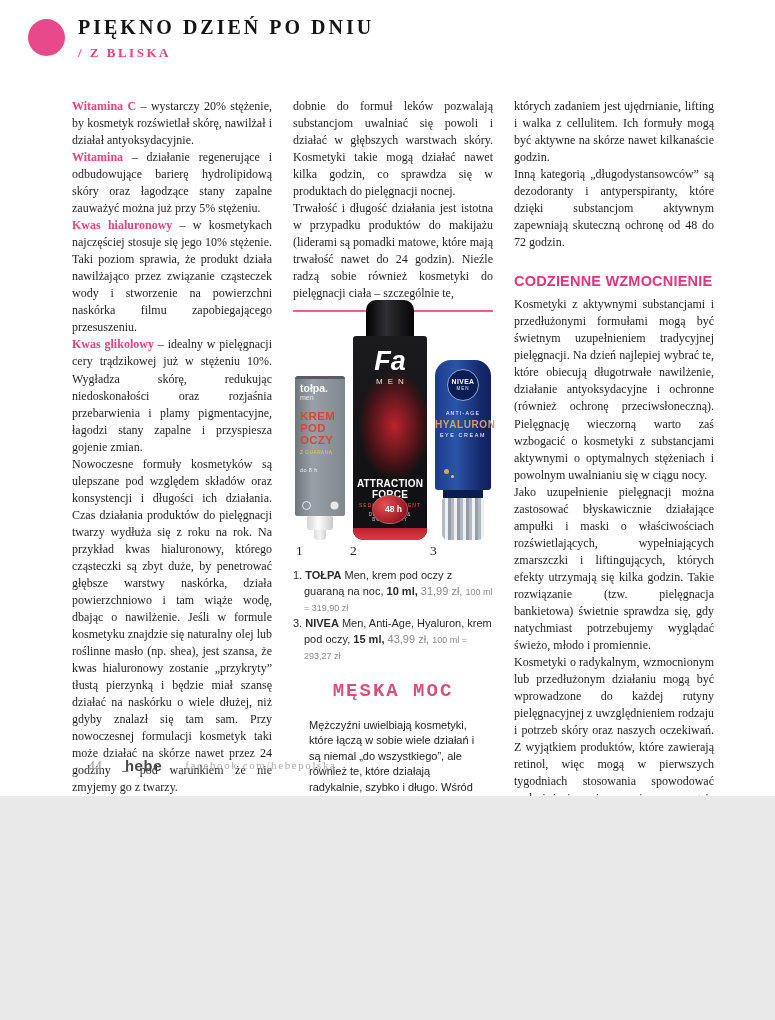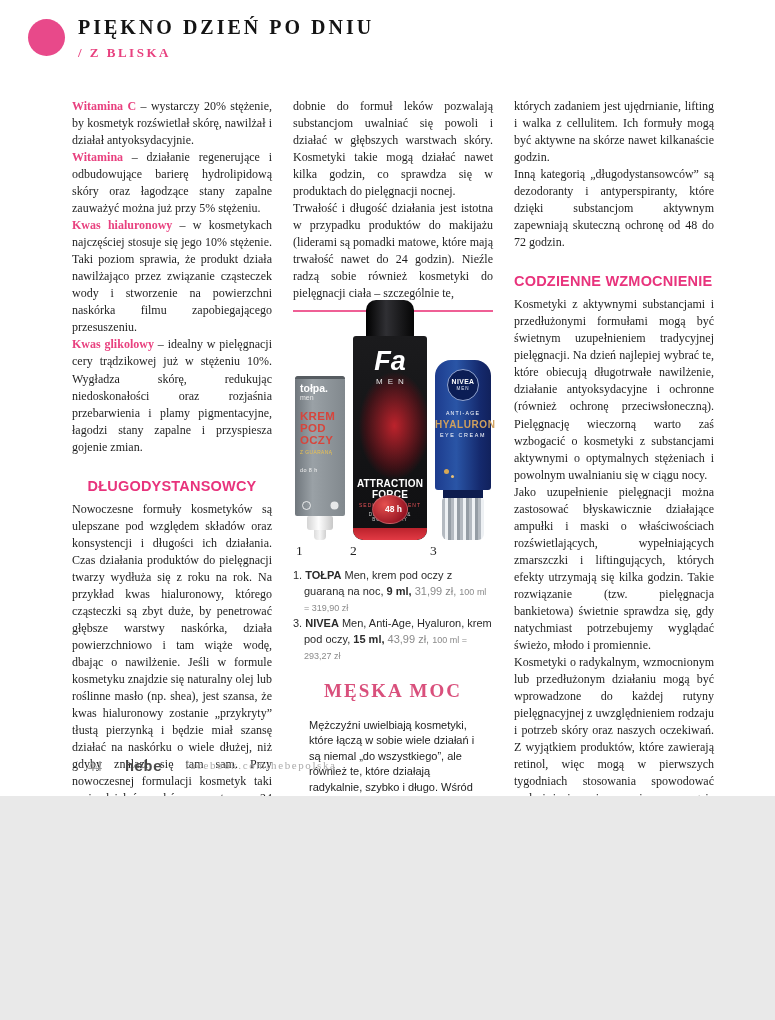--- a/index.html
+++ b/index.html
@@ -13,21 +13,21 @@
   .subkicker{font-size:13px;font-weight:bold;letter-spacing:2.5px;color:#e8417f;margin-top:7px;}
 
   
   .columns{position:absolute;top:98px;left:72px;width:642px;display:flex;gap:21px;align-items:flex-start;}
   .col{width:200px;flex:0 0 auto;}
   .para{margin:0;font-size:12px;line-height:1.42;text-align:justify;}
   .lead{color:#e8417f;font-weight:bold;}
   .h-sans{font-family:"Liberation Sans",sans-serif;color:#e8337c;font-size:14.5px;font-weight:bold;
           letter-spacing:.2px;margin:22px 0 7px;}
   .center{text-align:center;}
-  .h-serif{color:#d9507c;font-size:19px;font-weight:bold;letter-spacing:2px;text-align:center;margin:16px 0 9px;}
+  .h-serif{color:#d9507c;font-size:19px;font-weight:bold;letter-spacing:2px;text-align:center;margin:16px 0 9px;font-family:Liberation Mono, monospace;}
   .boxtext{font-family:"Liberation Sans",sans-serif;font-size:11px;line-height:1.4;text-align:left;margin:16px;color:#222;}
   .rule{border:none;border-top:2px solid #ef5f95;margin:8px 0 0;height:0;}
   .rule.bottom{margin-top:12px;}
 
   
   .products{display:flex;justify-content:space-between;align-items:flex-end;height:226px;margin-top:2px;
             padding:0 2px;position:relative;}
   .prod{display:flex;flex-direction:column;align-items:center;}
 
   
@@ -109,21 +109,20 @@
     </div>
   </div>
 
   <div class="columns">
 
     <section class="col">
       <p class="para"><span class="lead">Witamina C</span><span> – wystarczy 20% stężenie, by kosmetyk rozświetlał skórę, nawilżał i działał antyoksydacyjnie.</span></p>
       <p class="para"><span class="lead">Witamina</span><span> – działanie regenerujące i odbudowujące barierę hydrolipidową skóry oraz łagodzące stany zapalne zauważyć można już przy 5% stężeniu.</span></p>
       <p class="para"><span class="lead">Kwas hialuronowy</span><span> – w kosmetykach najczęściej stosuje się jego 10% stężenie. Taki poziom sprawia, że produkt działa nawilżająco przez związanie cząsteczek wody i stworzenie na powierzchni naskórka filmu zapobiegającego przesuszeniu.</span></p>
       <p class="para"><span class="lead">Kwas glikolowy</span><span> – idealny w pielęgnacji cery trądzikowej już w stężeniu 10%. Wygładza skórę, redukując niedoskonałości oraz rozjaśnia przebarwienia i plamy pigmentacyjne, łagodzi stany zapalne i przyspiesza gojenie zmian.</span></p>
-      <h3 class="h-sans center">DŁUGODYSTANSOWCY</h3>
       <p class="para">Nowoczesne formuły kosmetyków są ulepszane pod względem składów oraz konsystencji i długości ich działania. Czas działania produktów do pielęgnacji twarzy wydłuża się z roku na rok. Na przykład kwas hialuronowy, którego cząsteczki są zbyt duże, by penetrować głębsze warstwy naskórka, działa powierzchniowo i tam wiąże wodę, dbając o nawilżenie. Jeśli w formule kosmetyku znajdzie się naturalny olej lub roślinne masło (np. shea), jest szansa, że kwas hialuronowy zostanie „przykryty” tłustą pierzynką i będzie miał szansę działać na naskórku o wiele dłużej, niż gdyby znalazł się tam sam. Przy nowoczesnej formulacji kosmetyk taki może działać na skórze nawet przez 24 godziny – pod warunkiem że nie zmyjemy go z twarzy.</p>
       <p class="para">Przedłużenie działania aktywnych substancji można osiągnąć przez zamknięcie ich w mikrokapsułkach, które po-</p>
     </section>
 
     <section class="col">
       <p class="para">dobnie do formuł leków pozwalają substancjom uwalniać się powoli i działać w głębszych warstwach skóry. Kosmetyki takie mogą działać nawet kilka godzin, co sprawdza się w produktach do pielęgnacji nocnej.</p>
       <p class="para">Trwałość i długość działania jest istotna w przypadku produktów do makijażu (liderami są pomadki matowe, które mają trwałość nawet do 24 godzin). Nieźle radzą sobie również kosmetyki do pielęgnacji ciała – szczególnie te,</p>
 
       <div class="rule"></div>
 
@@ -174,21 +173,21 @@
         </div>
       </div>
 
       <div class="prod-nums">
         <span class="num-1">1</span>
         <span class="num-2">2</span>
         <span class="num-3">3</span>
       </div>
 
       <ol class="plist">
-        <li><span>1. </span><span class="brand">TOŁPA</span><span> Men, krem pod oczy z guaraną na noc, </span><span class="size">9 ml,</span><span class="price"> 31,99 zł, </span><span class="unit">100 ml = 319,90 zł</span></li>
+        <li><span>1. </span><span class="brand">TOŁPA</span><span> Men, krem pod oczy z guaraną na noc, </span><span class="size">10 ml,</span><span class="price"> 31,99 zł, </span><span class="unit">100 ml = 319,90 zł</span></li>
         <li><span>3. </span><span class="brand">NIVEA</span><span> Men, Anti-Age, Hyaluron, krem pod oczy, </span><span class="size">15 ml,</span><span class="price"> 43,99 zł, </span><span class="unit">100 ml = 293,27 zł</span></li>
       </ol>
 
       <h3 class="h-serif">MĘSKA MOC</h3>
       <p class="boxtext">Mężczyźni uwielbiają kosmetyki, które łączą w sobie wiele działań i są niemal „do wszystkiego”, ale również te, które działają radykalnie, szybko i długo. Wśród ulubionych produktów dla panów na pierwszym miejscu znajdują się dezodoranty z aktywnymi formułami hamującymi wydzielanie potu i namnażanie bakterii, a także kremy na dzień o właściwościach nawilżających i kojących podrażnienia (np. po goleniu), które utrzymują skórę w dobrej kondycji nawet przez 24 godziny.</p>
       <div class="rule bottom"></div>
     </section>
 
     <section class="col">
       <p class="para">których zadaniem jest ujędrnianie, lifting i walka z cellulitem. Ich formuły mogą być aktywne na skórze nawet kilkanaście godzin.</p>

